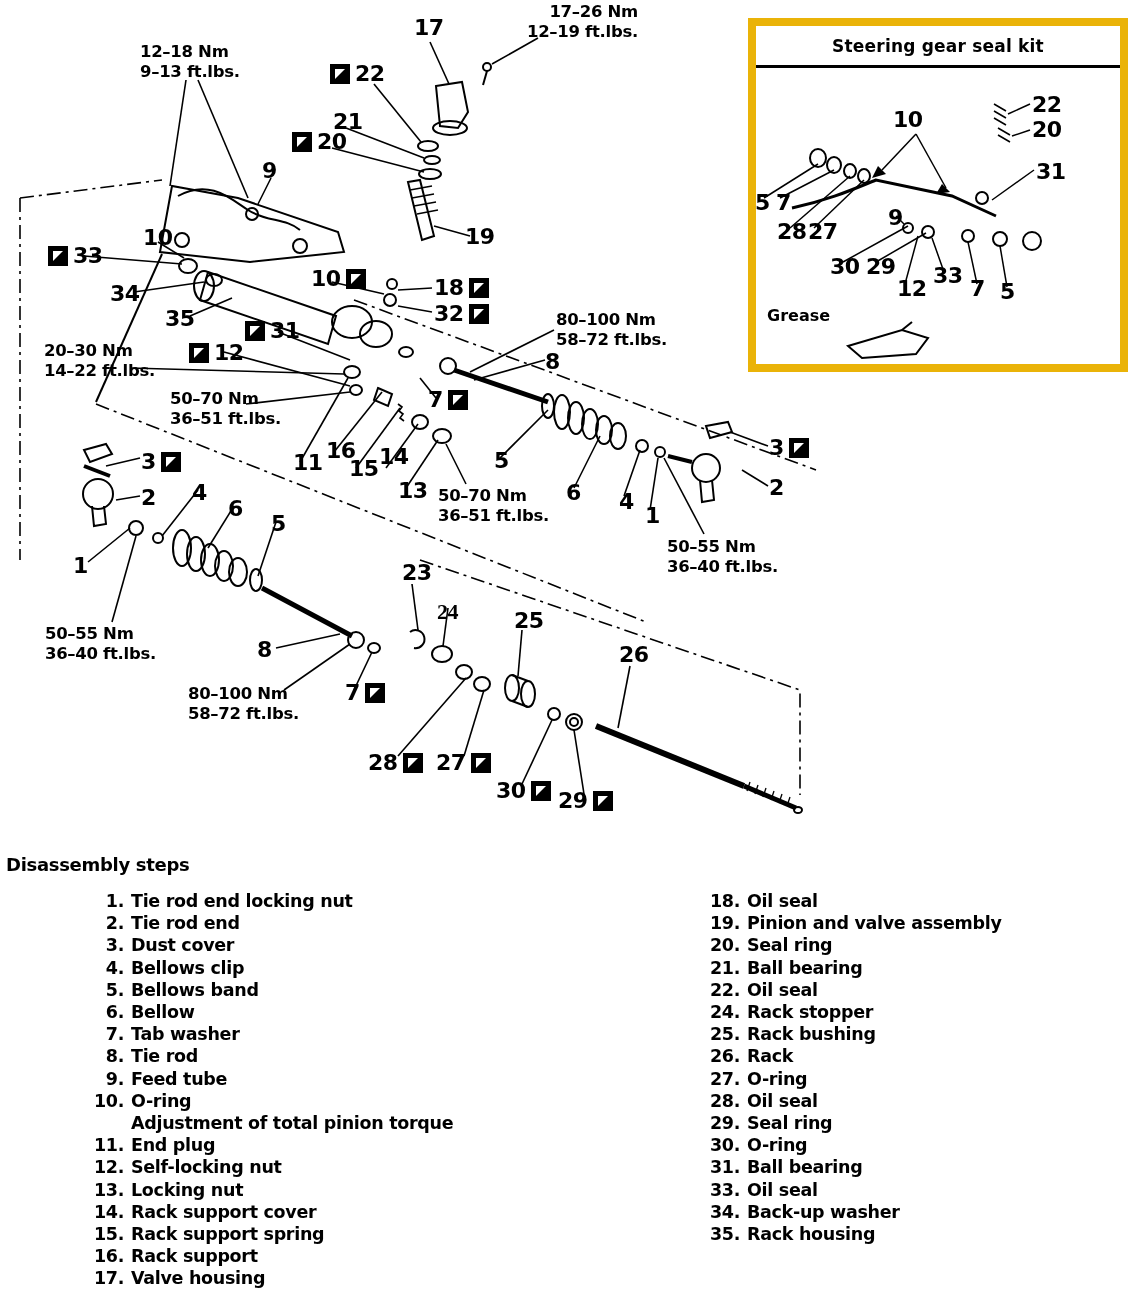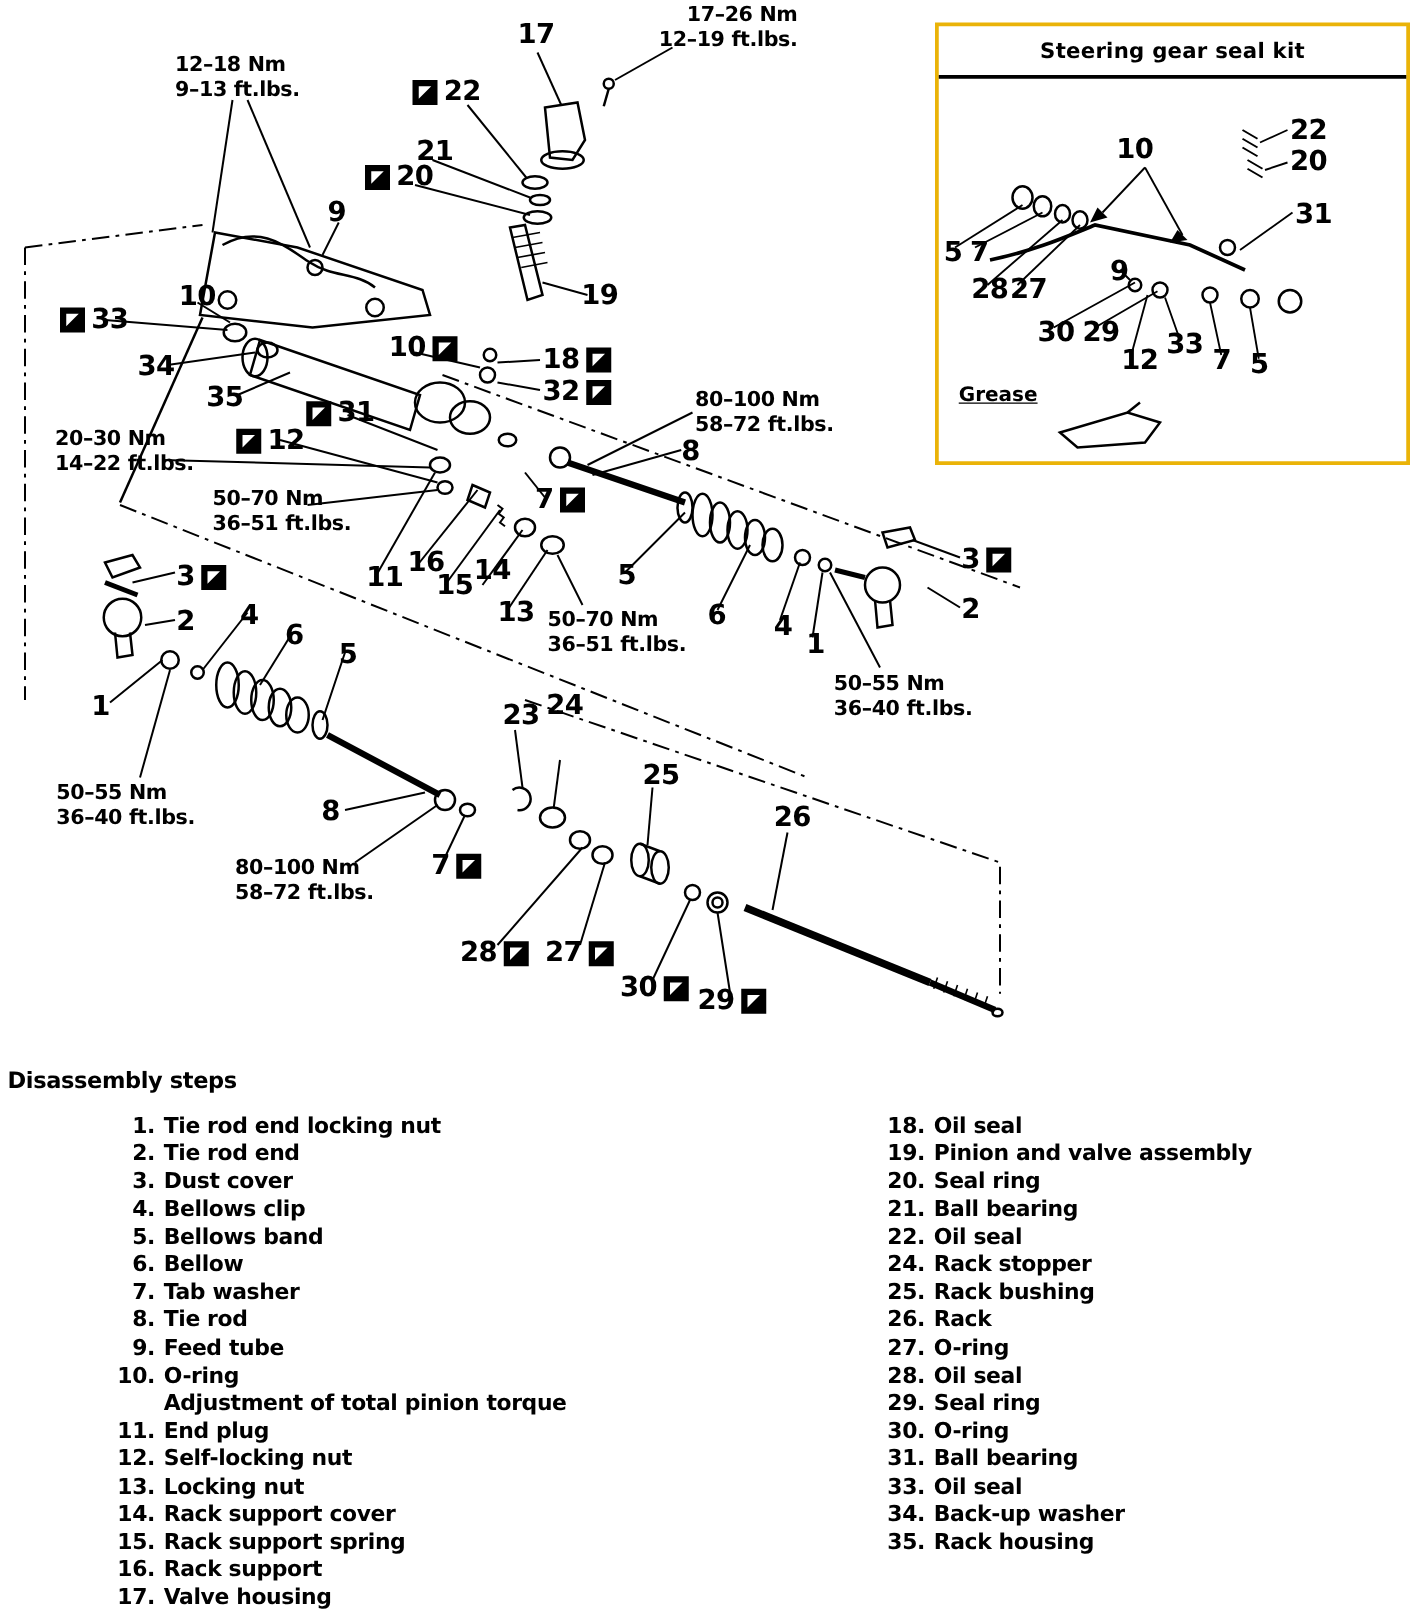--- a/index.html
+++ b/index.html
@@ -29,30 +29,30 @@
     border-top:10px solid #fff; border-right:10px solid transparent;
   }
   .torque {
     position:absolute; font-weight:700; font-size:16.5px; line-height:1.2; white-space:nowrap;
     letter-spacing:-0.3px;
   }
 
   
   .inset-box {
     position:absolute; left:748px; top:18px; width:380px; height:354px;
-    border:3px solid #eab308; background:transparent;
+    border:8px solid #eab308; background:transparent;
   }
   .inset-title {
     height:42px; border-bottom:3px solid #000;
     display:flex; align-items:center; justify-content:center;
     font-size:17px; font-weight:600; letter-spacing:0.2px;
   }
   .grease-label {
     position:absolute; left:767px; top:306px;
-    font-size:16px; font-weight:700;text-decoration:underline;
+    font-size:16px; font-weight:700;
   }
 
   
   #parts { position:absolute; left:0; top:854px; width:1136px; height:438px; }
   .parts-heading { font-size:18px; font-weight:700; margin-left:6px; letter-spacing:-0.3px; }
   .pcol { position:absolute; top:36px; }
   #parts-left  { left:84px;  width:560px; }
   #parts-right { left:700px; width:430px; }
   .prow { display:flex; font-weight:700; font-size:17.5px; line-height:22.2px; letter-spacing:-0.3px; }
   .pnum { width:40px; text-align:right; margin-right:7px; flex:0 0 auto; }
@@ -423,21 +423,21 @@
         <div class="callout" style="left: 257px; top: 639px;">
           <span>8</span>
         </div>
         <div class="callout" style="left: 345px; top: 682px;">
           <span>7</span>
           <span class="sq"></span>
         </div>
         <div class="callout" style="left: 402px; top: 562px;">
           <span>23</span>
         </div>
-        <div class="callout" style="left: 437px; top: 554px;">
+        <div class="callout" style="left: 437px; top: 601px; font-family: Liberation Serif, serif;">
           <span>24</span>
         </div>
         <div class="callout" style="left: 514px; top: 610px;">
           <span>25</span>
         </div>
         <div class="callout" style="left: 619px; top: 644px;">
           <span>26</span>
         </div>
         <div class="callout" style="left: 368px; top: 752px;">
           <span>28</span>

